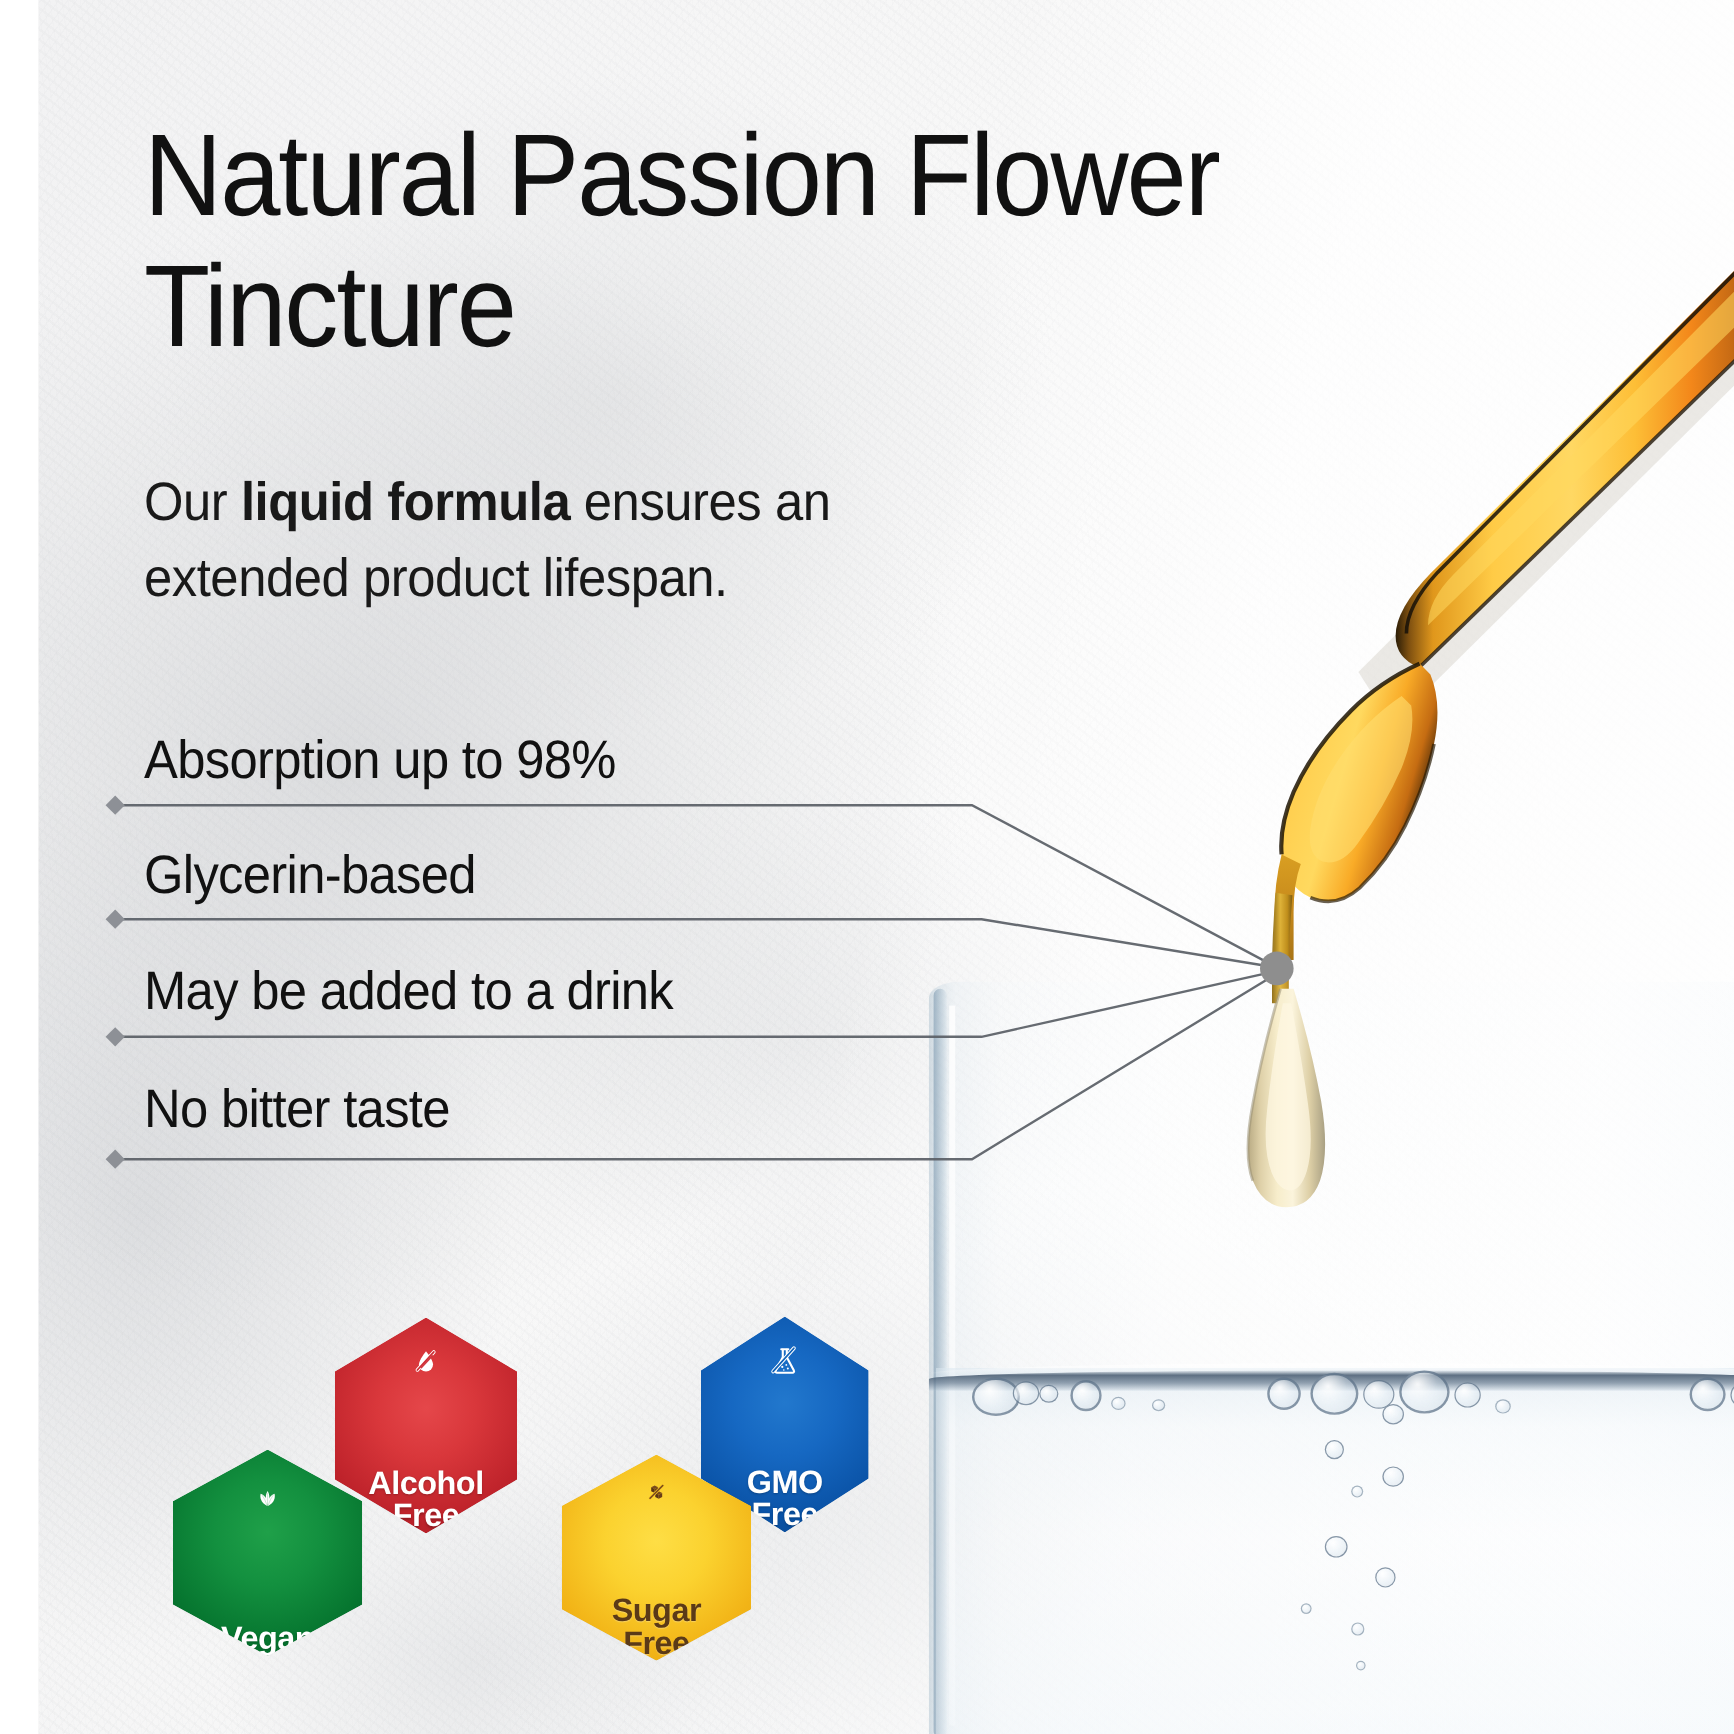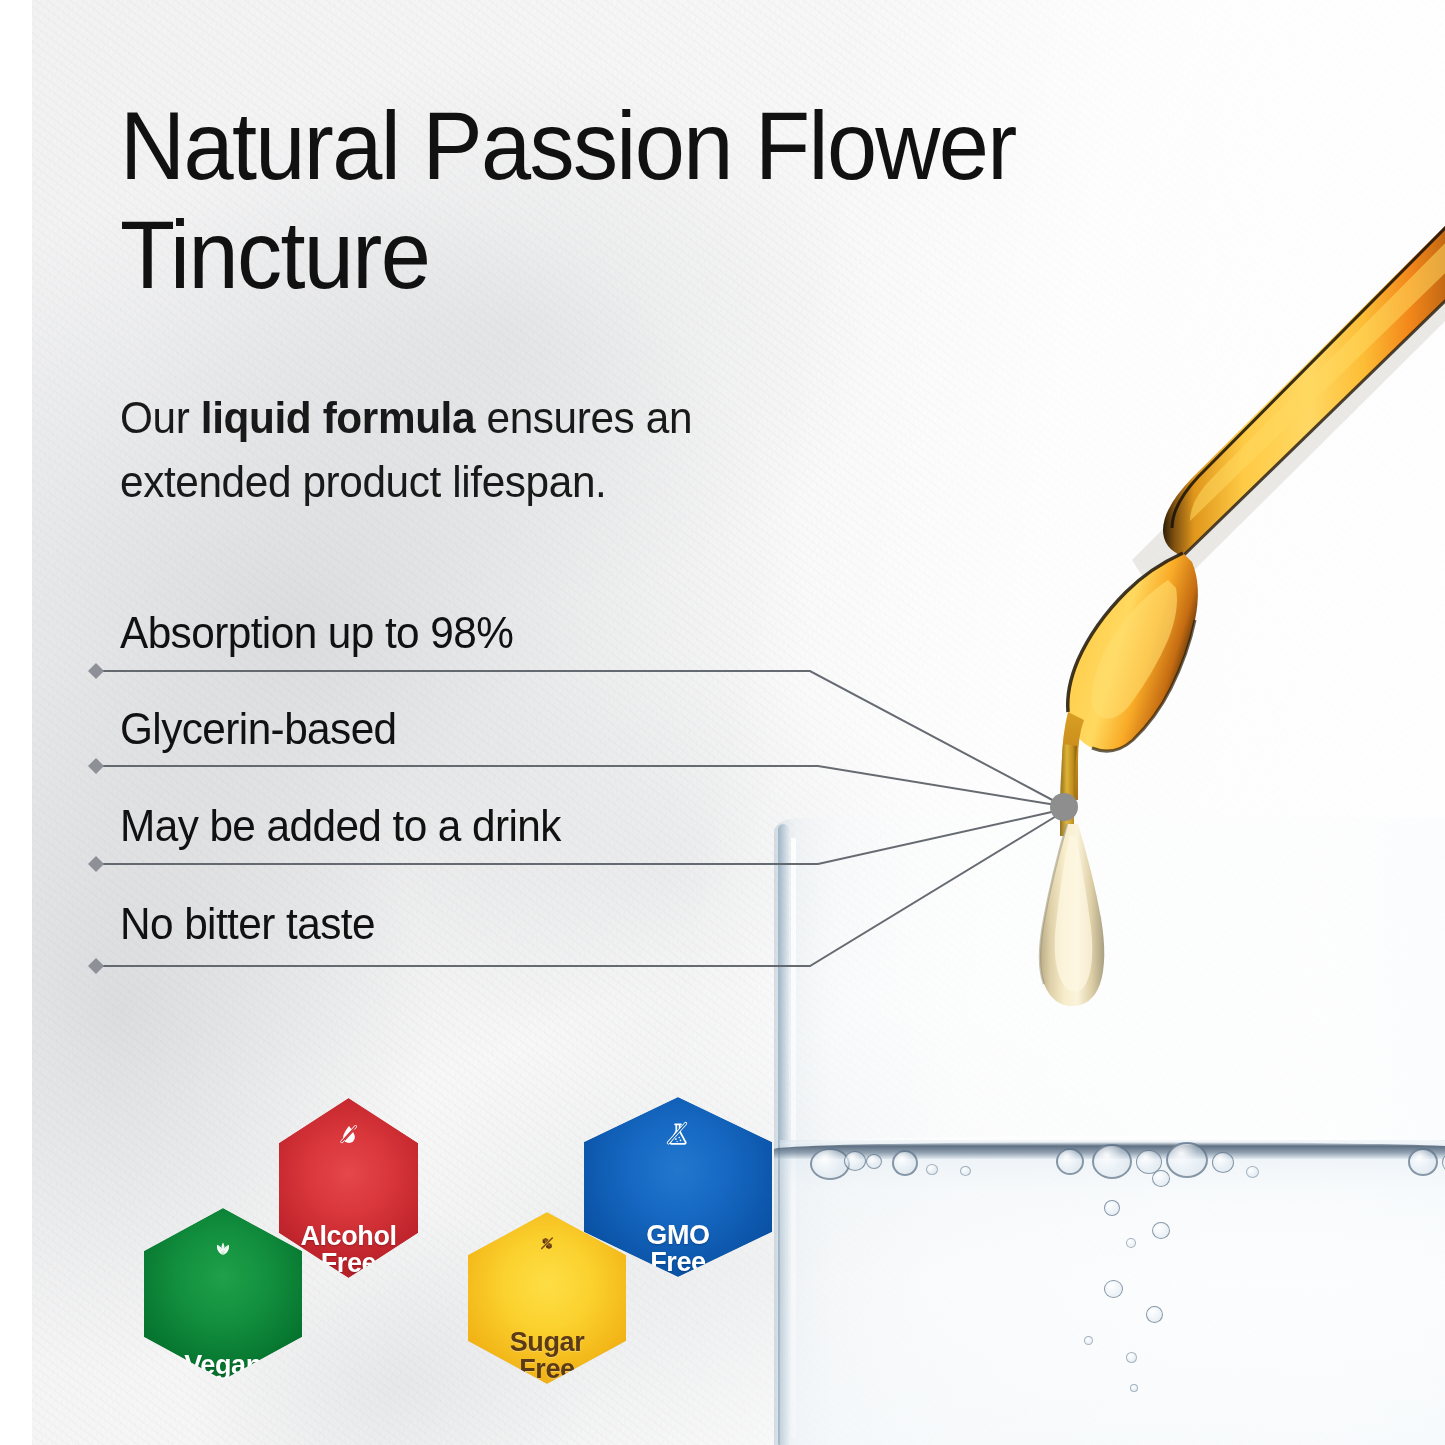--- a/index.html
+++ b/index.html
@@ -212,39 +212,39 @@
   #badge-vegan {
     left: 112px; top: 1208px; width: 158px; height: 172px;
     z-index: 3;
   }
   #badge-vegan .badge-inner {
     background: radial-gradient(circle at 50% 40%, #1fa049 0%, #13903f 34%, #06752f 72%, #035e26 100%);
   }
   #badge-vegan .badge-label { margin-top: 96px; }
 
   #badge-alcohol {
-    left: 247px; top: 1098px; width: 139px; height: 180px;
+    left: 247px; top: 1098px; width: 152px; height: 180px;
     z-index: 4;
   }
   #badge-alcohol .badge-inner {
     background: radial-gradient(circle at 50% 42%, #e5474a 0%, #d9373b 32%, #bf232b 70%, #a81b24 100%);
   }
   #badge-alcohol .badge-label { margin-top: 78px; }
 
   #badge-sugar {
     left: 436px; top: 1212px; width: 158px; height: 172px;
     z-index: 2;
   }
   #badge-sugar .badge-inner {
     background: radial-gradient(circle at 50% 42%, #fede45 0%, #fbd22f 34%, #f2b417 72%, #e3a310 100%);
   }
   #badge-sugar .badge-label { color: #5b3a17; text-shadow: 0 1px 1px rgba(255,255,255,.30); margin-top: 78px; }
 
   #badge-gmo {
-    left: 552px; top: 1097px; width: 188px; height: 180px;
+    left: 552px; top: 1097px; width: 140px; height: 180px;
     z-index: 1;
   }
   #badge-gmo .badge-inner {
     background: radial-gradient(circle at 50% 40%, #2278cd 0%, #1668c2 34%, #0b54a8 72%, #08468f 100%);
   }
   #badge-gmo .badge-label { margin-top: 74px; }
 </style>
 </head>
 <body>
 

